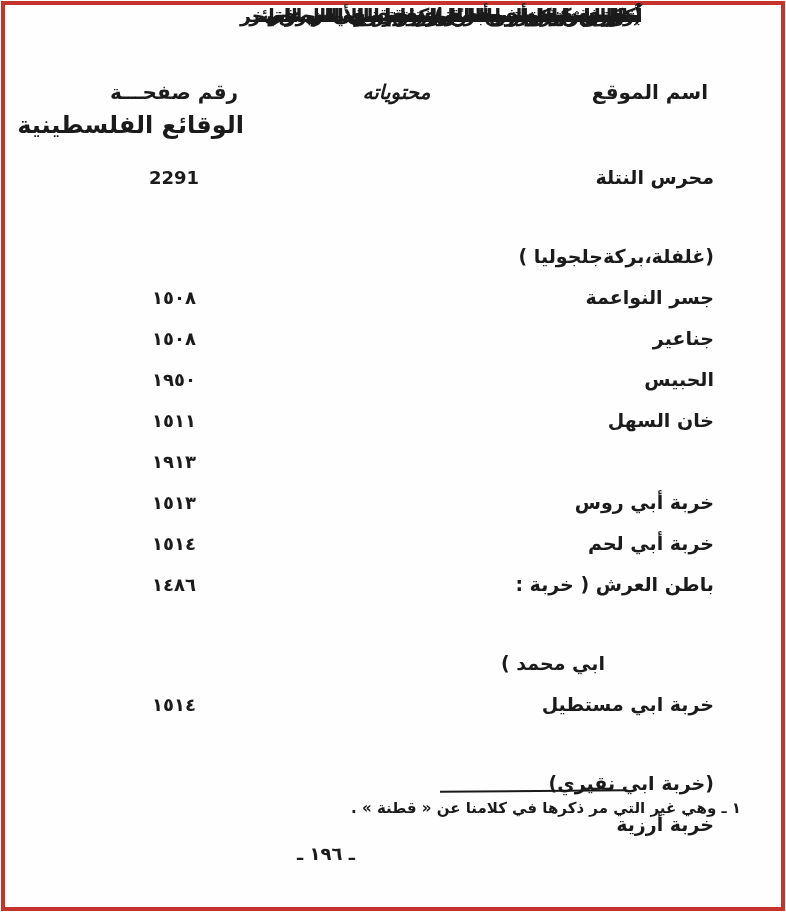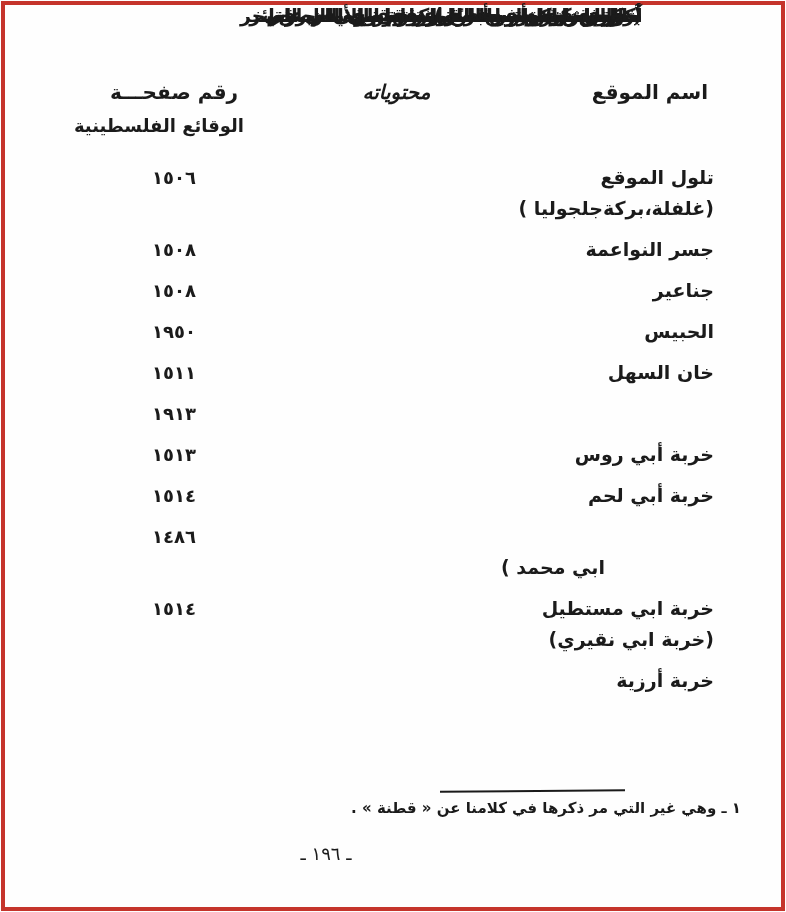--- a/index.html
+++ b/index.html
@@ -34,33 +34,33 @@
   }
   .header {
     margin-top: 76px;
     font-weight: bold;
     font-size: 20px;
     line-height: 33px;
   }
   .header .h-name { grid-column: 1; white-space: nowrap; padding-right: 6px; }
   .header .h-content { grid-column: 2; text-align: center; white-space: nowrap; font-style: italic; }
   .header .h-page { grid-column: 3; text-align: center; white-space: nowrap; }
-  .header .h-page .line2 { font-size: 18px; }
+  .header .h-page .line2 { font-size: 24px; }
   .rows { margin-top: 20px; }
   .row {
     font-size: 19px;
     font-weight: bold;
     line-height: 31px;
     margin-bottom: 10px;
   }
   .cell { white-space: nowrap; }
   .l1.name    { grid-area: 1 / 1; }
   .l1.content { grid-area: 1 / 2; }
   .l1.page    { grid-area: 1 / 3; text-align: center; font-size: 18px; }
-  .l2.name    { grid-area: 2 / 1; }
+  .l2.name    { grid-area: 2 / 1; margin-top: 48px; }
   .l2.content { grid-area: 2 / 2; padding-right: 18px; }
   .rows .row:nth-child(6) .l2.content { padding-right: 0; }
   .rows .row:nth-child(9) .l2.name { text-align: left; margin-left: -48px; }
   .footnote {
     position: absolute;
     top: 790px;
     right: 45px;
     width: 700px;
     direction: rtl;
   }
@@ -78,21 +78,21 @@
     text-align: right;
     white-space: nowrap;
   }
   .page-num {
     position: absolute;
     top: 843px;
     left: 0;
     width: 652px;
     text-align: center;
     font-size: 18px;
-    font-weight: normal;
+    font-weight: bold;
     direction: rtl;
   }
 </style>
 </head>
 <body style="color: rgb(27, 27, 27);">
 
 <div class="frame" style="border-color: rgb(197, 52, 43);"></div>
 
 <main class="content">
 
@@ -100,23 +100,23 @@
     <div class="h-name">اسم الموقع</div>
     <div class="h-content">محتوياته</div>
     <div class="h-page">
       <div class="line1">رقم صفحـــة</div>
       <div class="line2">الوقائع الفلسطينية</div>
     </div>
   </div>
 
   <div class="rows" id="rows">
       <div class="row grid3">
-    <div class="cell l1 name">تلول الموقع</div>
+    <div class="cell l1 name">محرس النتلة</div>
     <div class="cell l1 content">بركة مستطيلة . أساسات .</div>
-    <div class="cell l1 page">١٥٠٦</div>
+    <div class="cell l1 page">2291</div>
     <div class="cell l2 name">(غلفلة،بركةجلجوليا )</div>
     <div class="cell l2 content">قطع قرميد ساقطة</div>
   </div>
       <div class="row grid3">
     <div class="cell l1 name">جسر النواعمة</div>
     <div class="cell l1 content">جسر قناة</div>
     <div class="cell l1 page">١٥٠٨</div>
 
   </div>
       <div class="row grid3">
@@ -150,20 +150,21 @@
     <div class="cell l1 page">١٥١٣</div>
 
   </div>
       <div class="row grid3">
     <div class="cell l1 name">خربة أبي لحم</div>
     <div class="cell l1 content">اساسات بناء مستطيل ، مقام الأمام علي</div>
     <div class="cell l1 page">١٥١٤</div>
 
   </div>
       <div class="row grid3">
+    <div class="cell l1 name">باطن العرش ( خربة :</div>
     <div class="cell l1 content">محرس ، اكوام حجارة مغارة الى الشرق</div>
     <div class="cell l1 page">١٤٨٦</div>
     <div class="cell l2 name">ابي محمد )</div>
 
   </div>
       <div class="row grid3">
     <div class="cell l1 name">خربة ابي مستطيل</div>
     <div class="cell l1 content">اساسات صهاريج منقورة في الصخر، مغائر</div>
     <div class="cell l1 page">١٥١٤</div>
     <div class="cell l2 name">(خربة ابي نقيري)</div>

